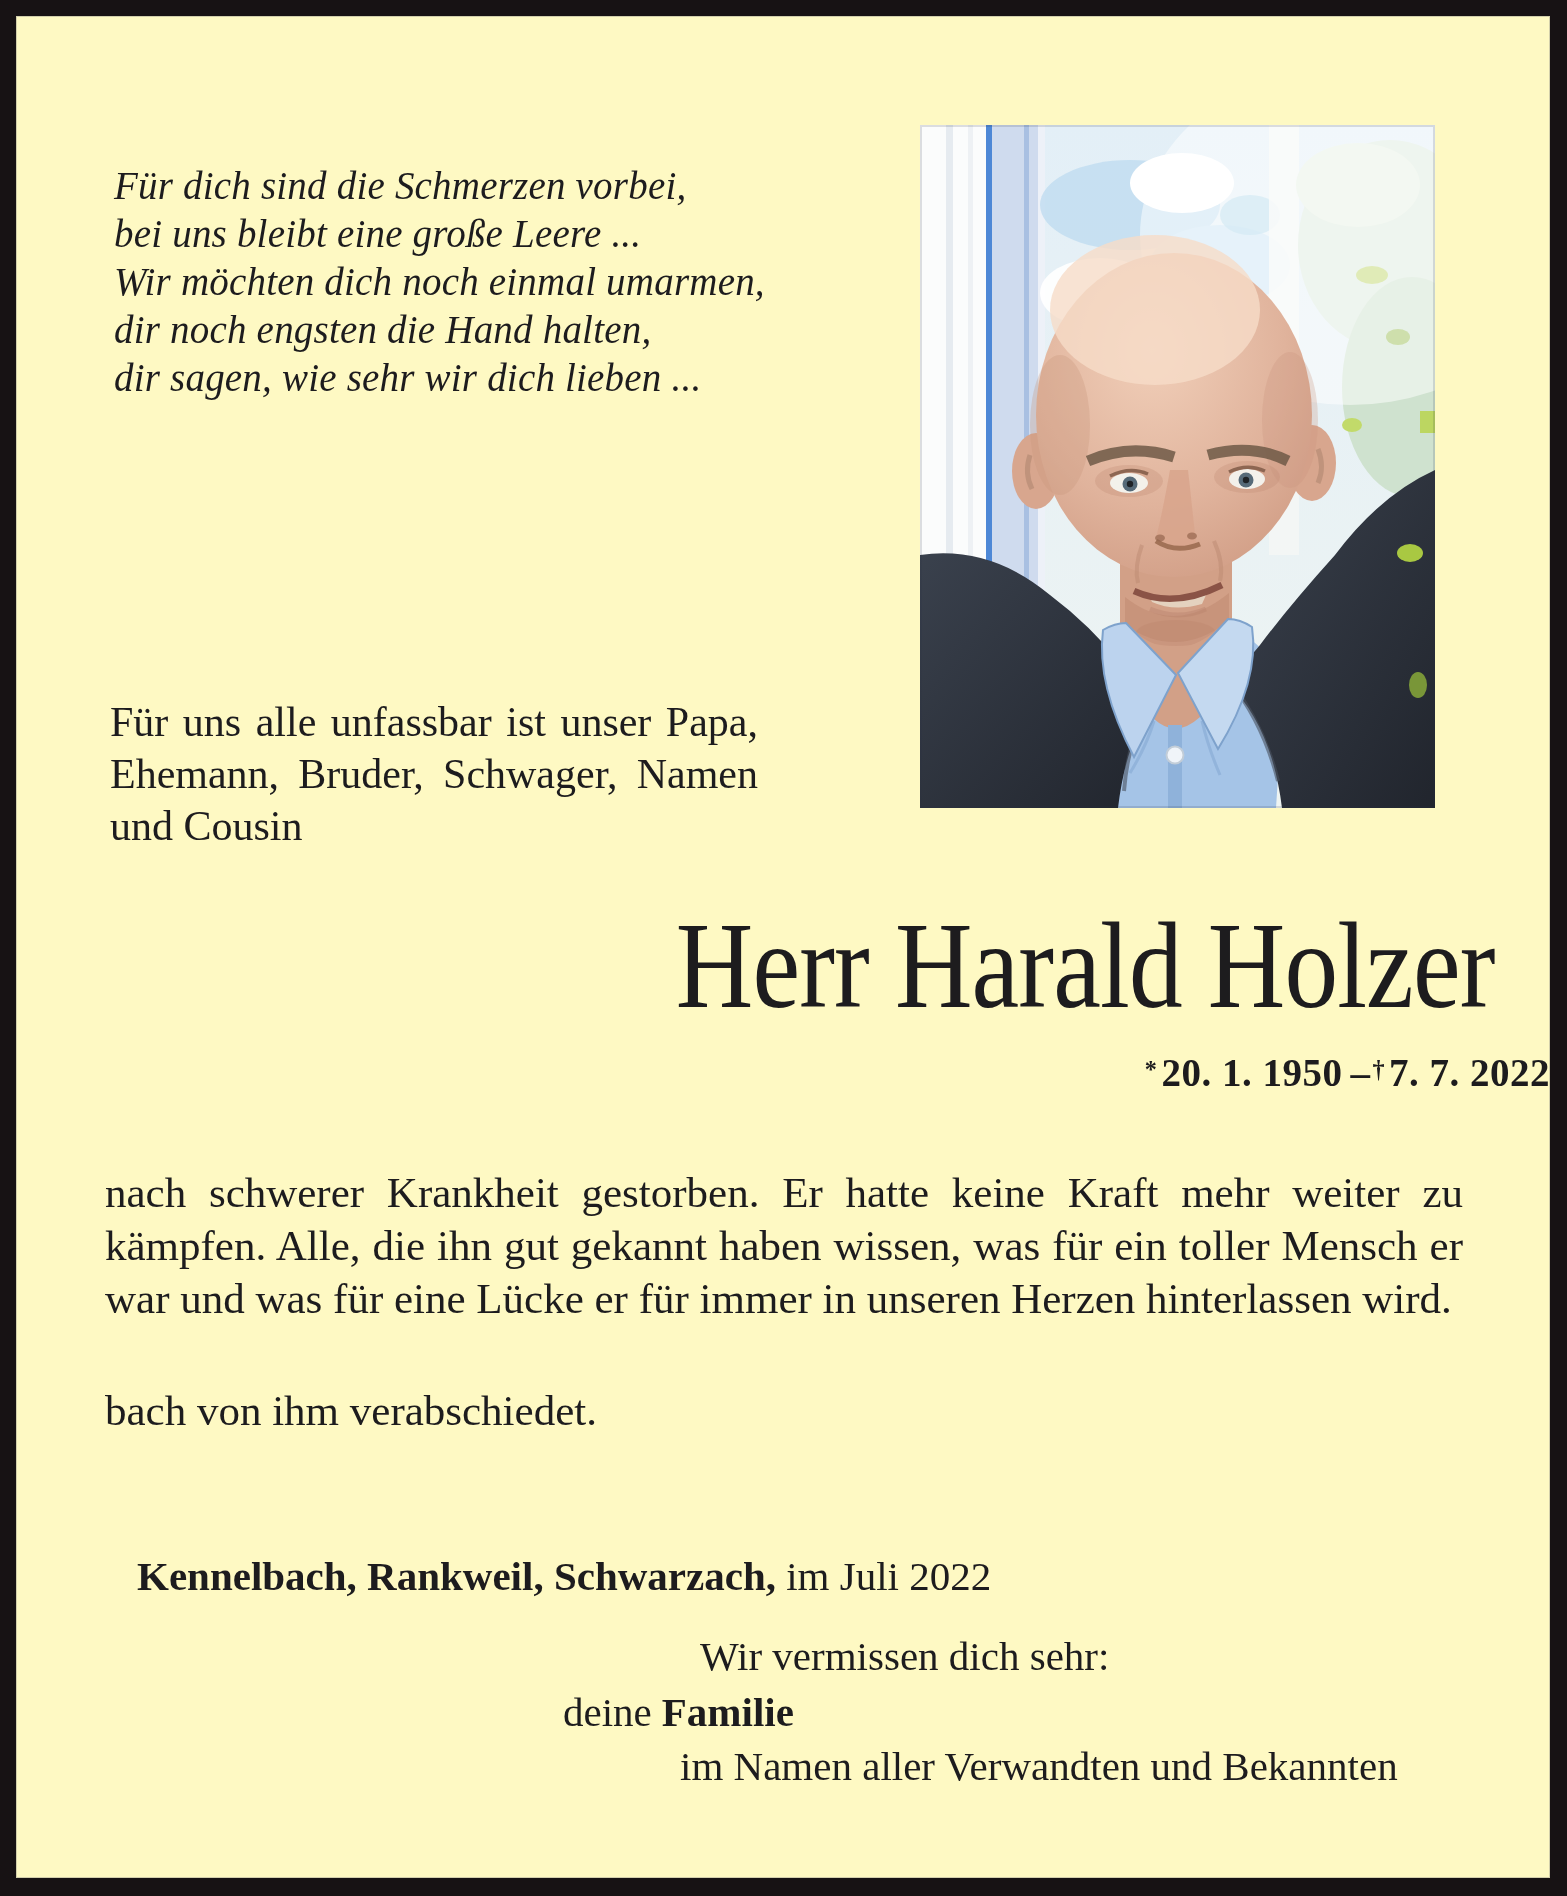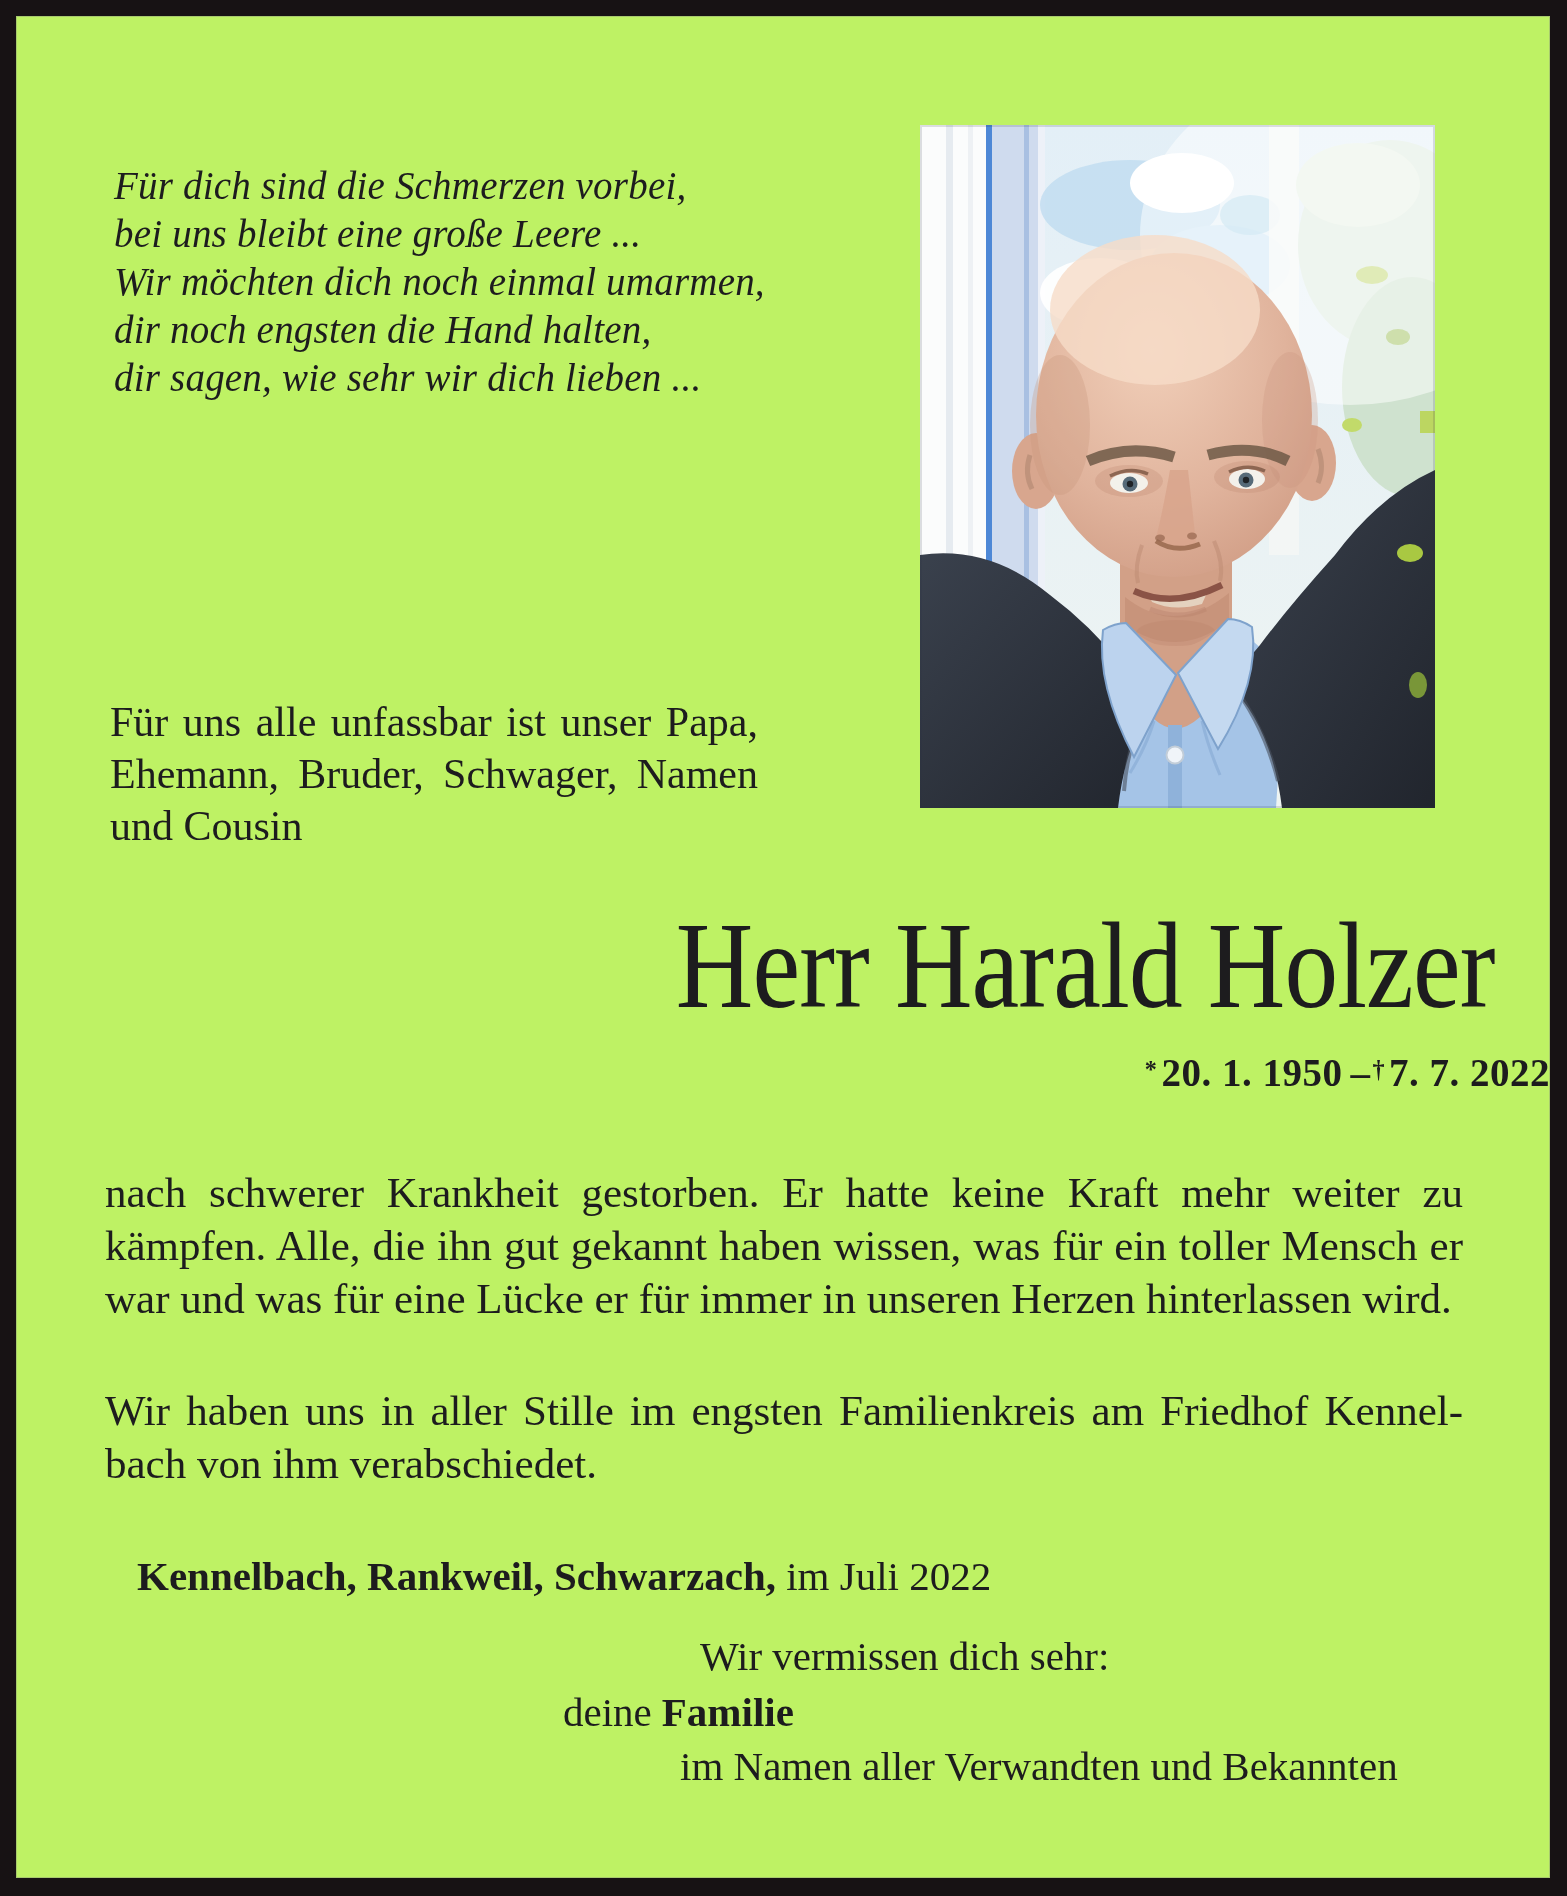--- a/index.html
+++ b/index.html
@@ -7,21 +7,21 @@
     width:1567px;height:1896px;
     background:#171214;
     position:relative;
     font-family:"Liberation Serif", serif;
     color:#1d1c1e;
     overflow:hidden;
   }
   .page{
     position:absolute;left:16px;top:16px;
     width:1534px;height:1862px;
-    background:#bef264;
+    background:#fef9c3;
     box-shadow:inset 0 0 0 1px rgba(130,130,130,.35);
   }
   
   .poem{
     position:absolute;left:98px;top:146px;
     font-style:italic;
     font-size:39px;line-height:48px;
     letter-spacing:.2px;
   }
   
@@ -207,21 +207,20 @@
     <span>Herr Harald Holzer</span>
   </div>
 
   <div class="dates">
     <sup>*</sup><span>20. 1. 1950</span><span class="sep">–</span><sup>†</sup><span>7. 7. 2022</span>
   </div>
 
   <div class="para" id="para1">nach schwerer Krankheit gestorben. Er hatte keine Kraft mehr weiter zu kämpfen. Alle, die ihn gut gekannt haben wissen, was für ein toller Mensch er war und was für eine Lücke er für immer in unseren Herzen hinterlassen wird.</div>
 
   <div class="para" id="para2">
-      <div>Wir haben uns in aller Stille im engsten Familienkreis am Friedhof Kennel-</div>
       <div>bach von ihm verabschiedet.</div>
     </div>
 
   <div class="dateline">
     <span class="places">Kennelbach, Rankweil, Schwarzach,</span>
     <span class="when">im Juli 2022</span>
   </div>
 
   <div class="sig-missing">Wir vermissen dich sehr:</div>
 

